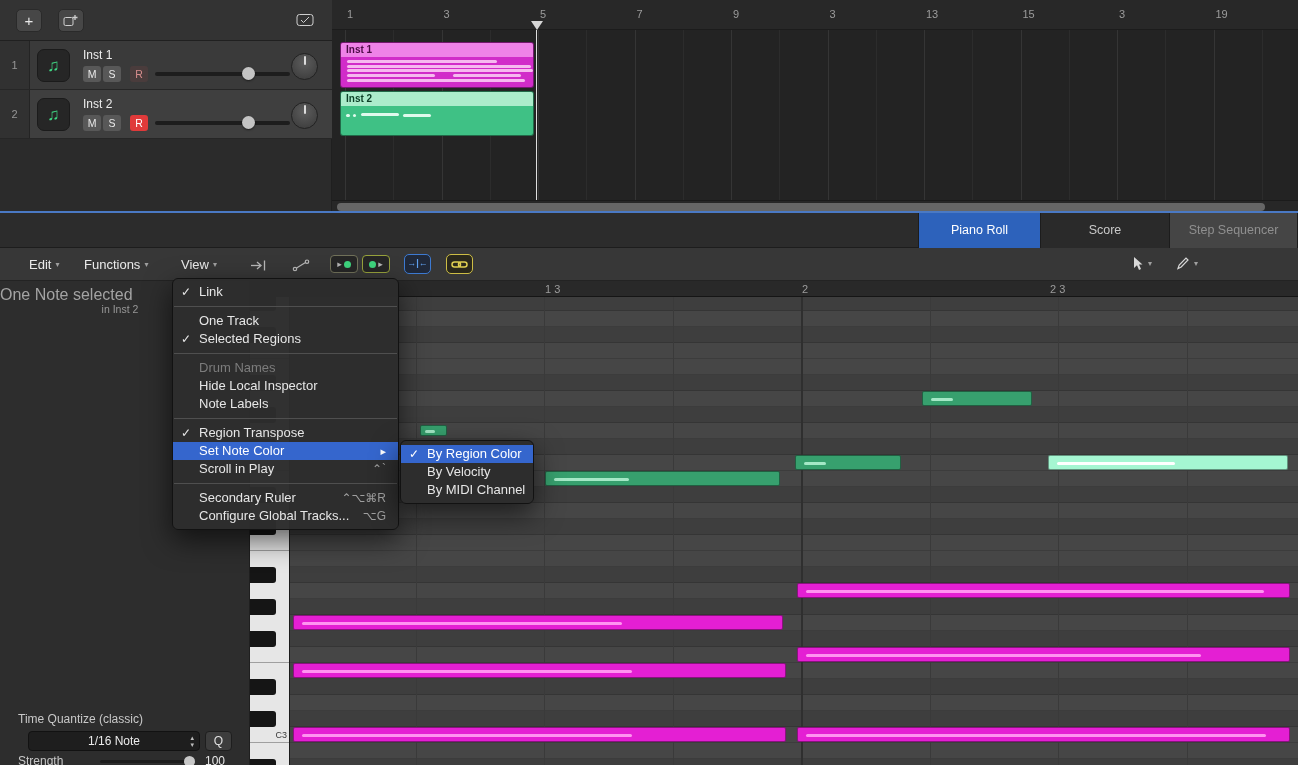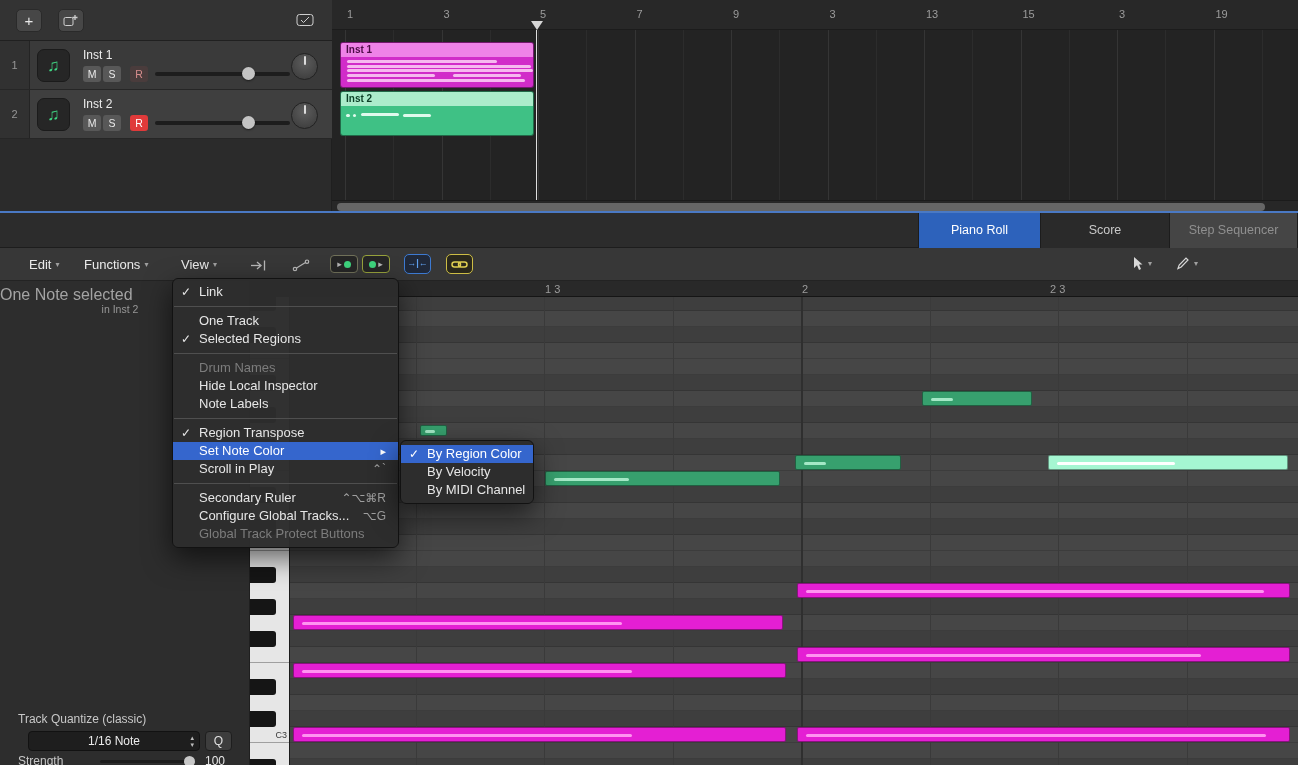--- a/index.html
+++ b/index.html
@@ -297,21 +297,21 @@
       <svg width="14" height="14">
           <path d="M2 12.5 L3.2 9 L10 2 L12 4 L5.2 11 Z" fill="none" stroke="#d8d8d8" stroke-width="1.2"></path>
         </svg>
         <span>▾</span>
     </div>
   </div>
 
   <div id="ed-gutter" class="abs">
     <div id="info1">One Note selected</div>
     <div id="info2">in Inst 2</div>
-    <div id="qt-title">Track Quantize (classic)</div>
+    <div id="qt-title">Time Quantize (classic)</div>
     <div id="qt-field">
       <span>1/16 Note</span>
       <span class="stepper">
           <span>▴</span>
           <span>▾</span>
         </span>
     </div>
     <div id="qt-q">Q</div>
     <div id="qt-strength">Strength</div>
     <div id="qt-slider">
@@ -504,24 +504,20 @@
       <div class="menu-item">
         <div class="chk"></div>
         <div class="lbl">Secondary Ruler</div>
         <div class="sc">⌃⌥⌘R</div>
       </div>
       <div class="menu-item">
         <div class="chk"></div>
         <div class="lbl">Configure Global Tracks...</div>
         <div class="sc">⌥G</div>
       </div>
-      <div class="menu-item dis">
-        <div class="chk"></div>
-        <div class="lbl">Global Track Protect Buttons</div>
-      </div>
     </div>
   <div id="color-submenu" class="menu">
       <div class="menu-item hl">
         <div class="chk">✓</div>
         <div class="lbl">By Region Color</div>
       </div>
       <div class="menu-item">
         <div class="chk"></div>
         <div class="lbl">By Velocity</div>
       </div>

